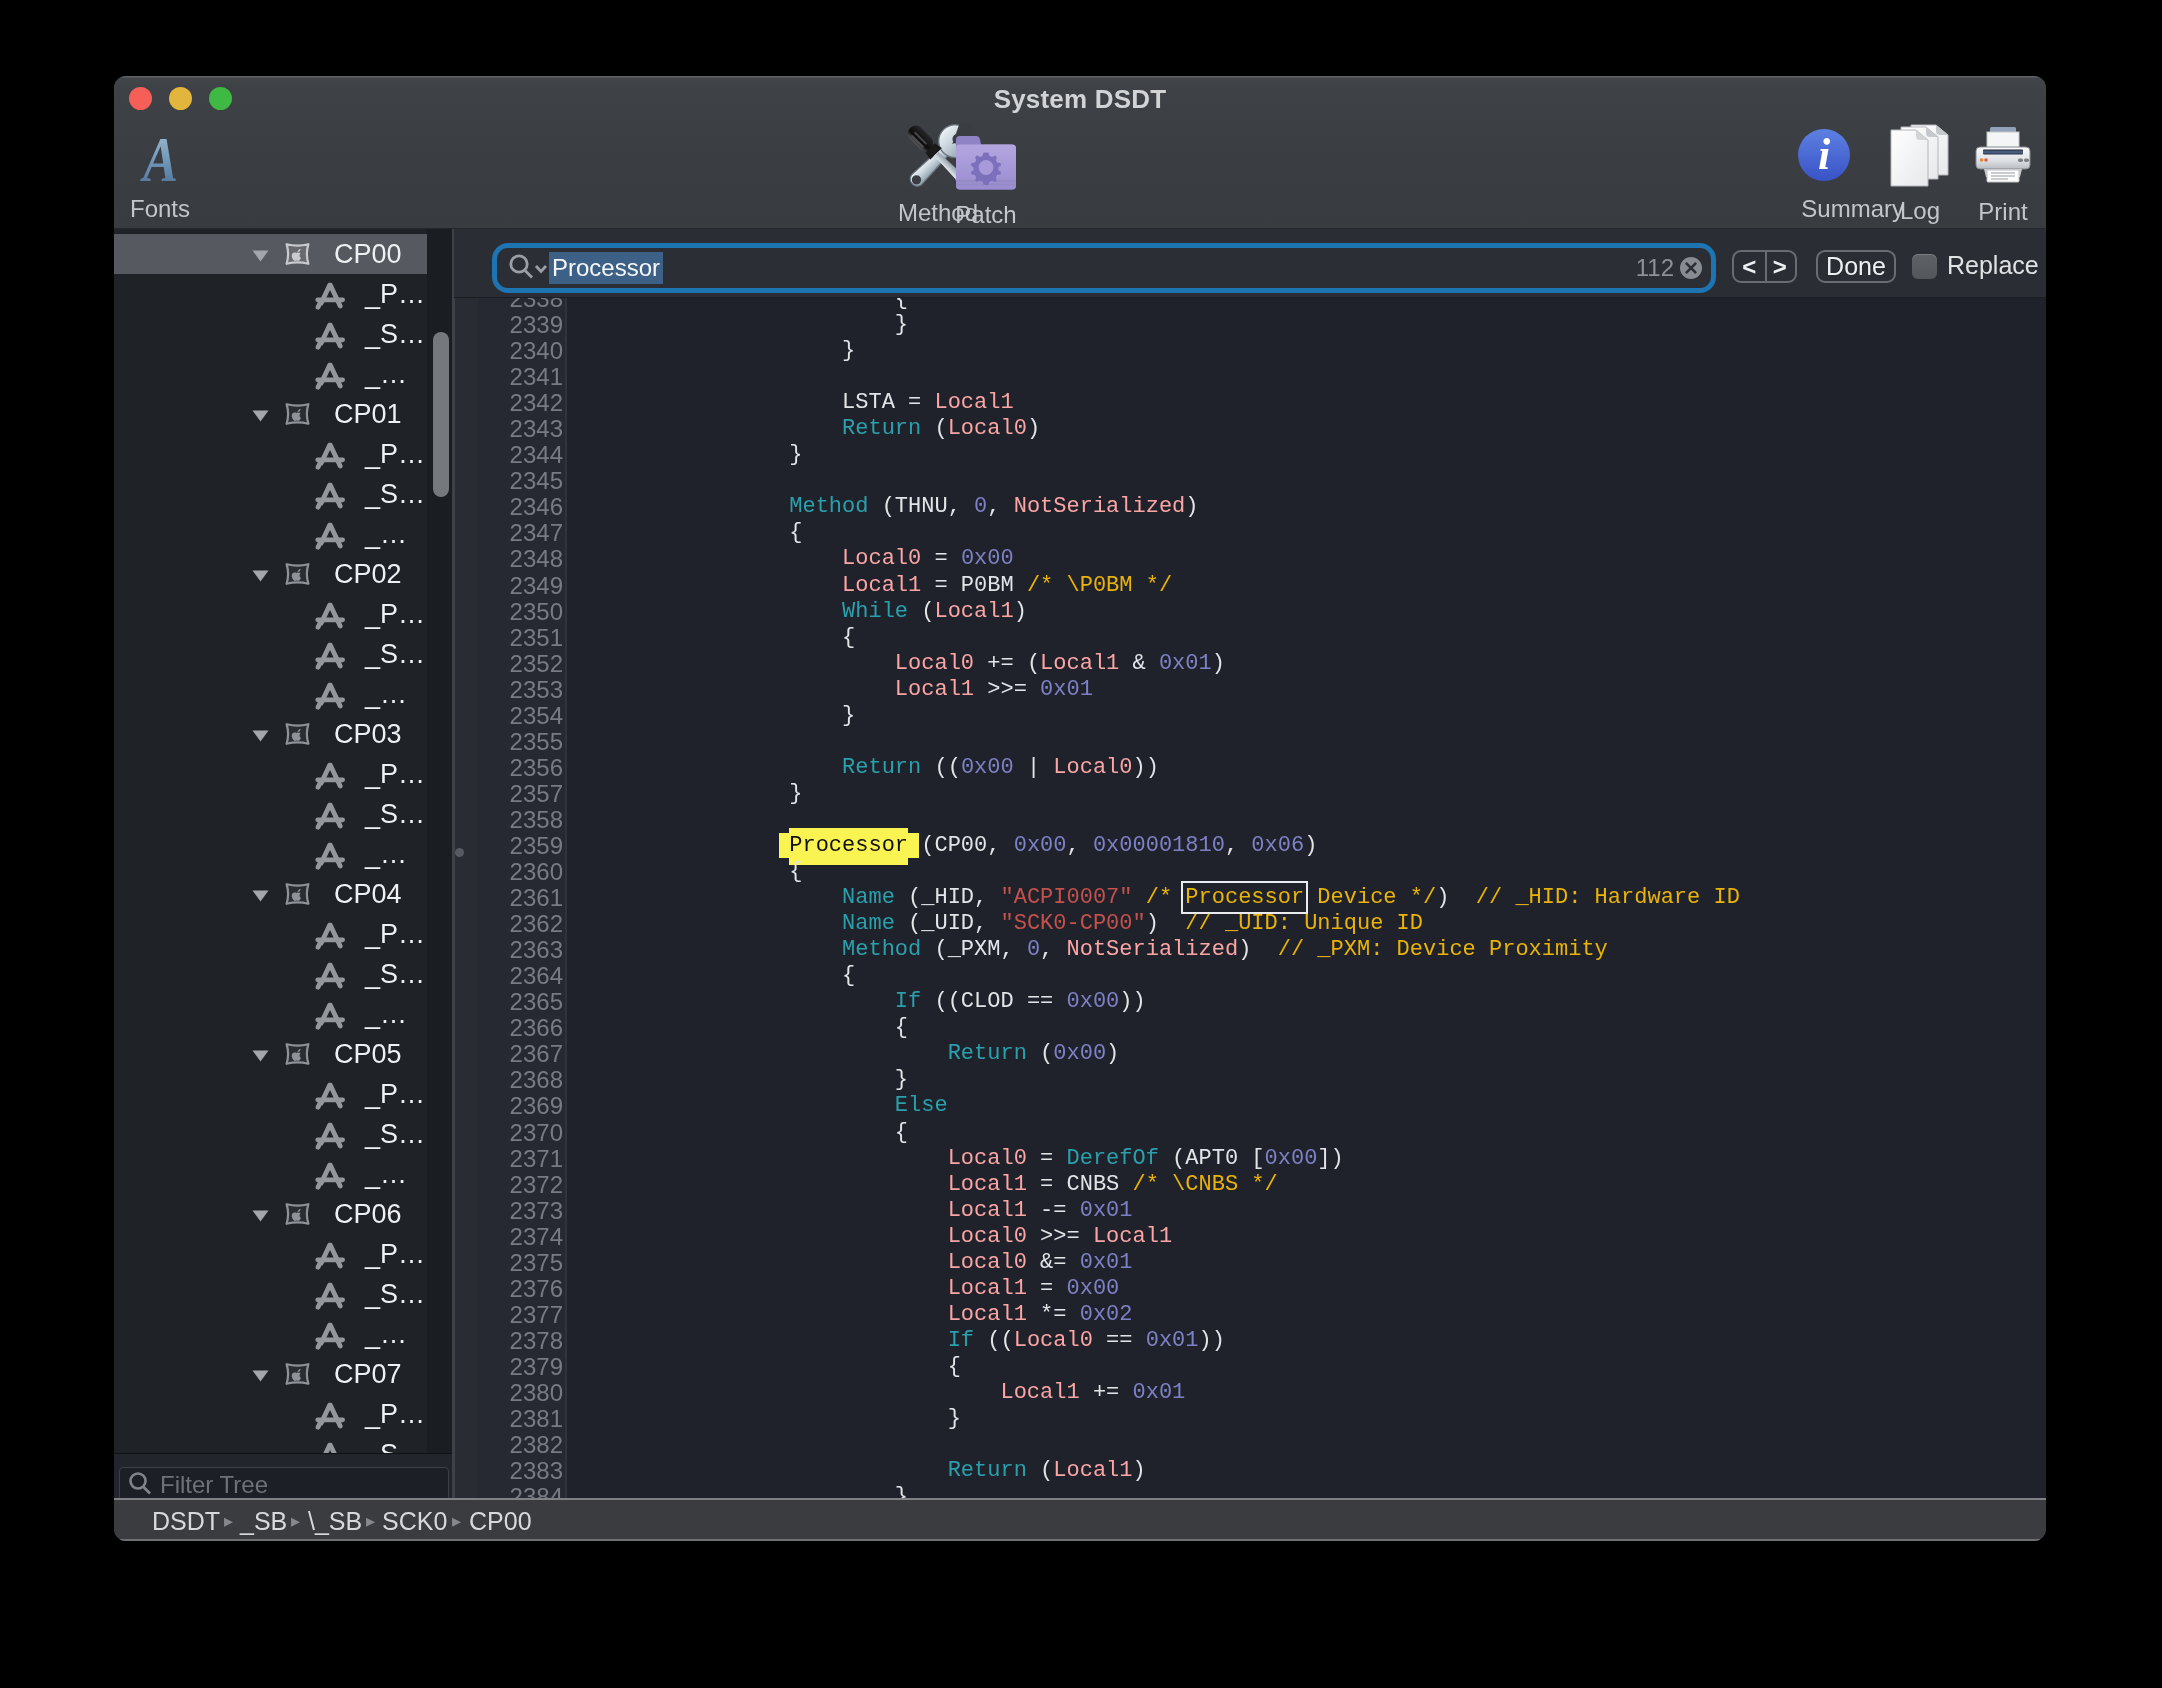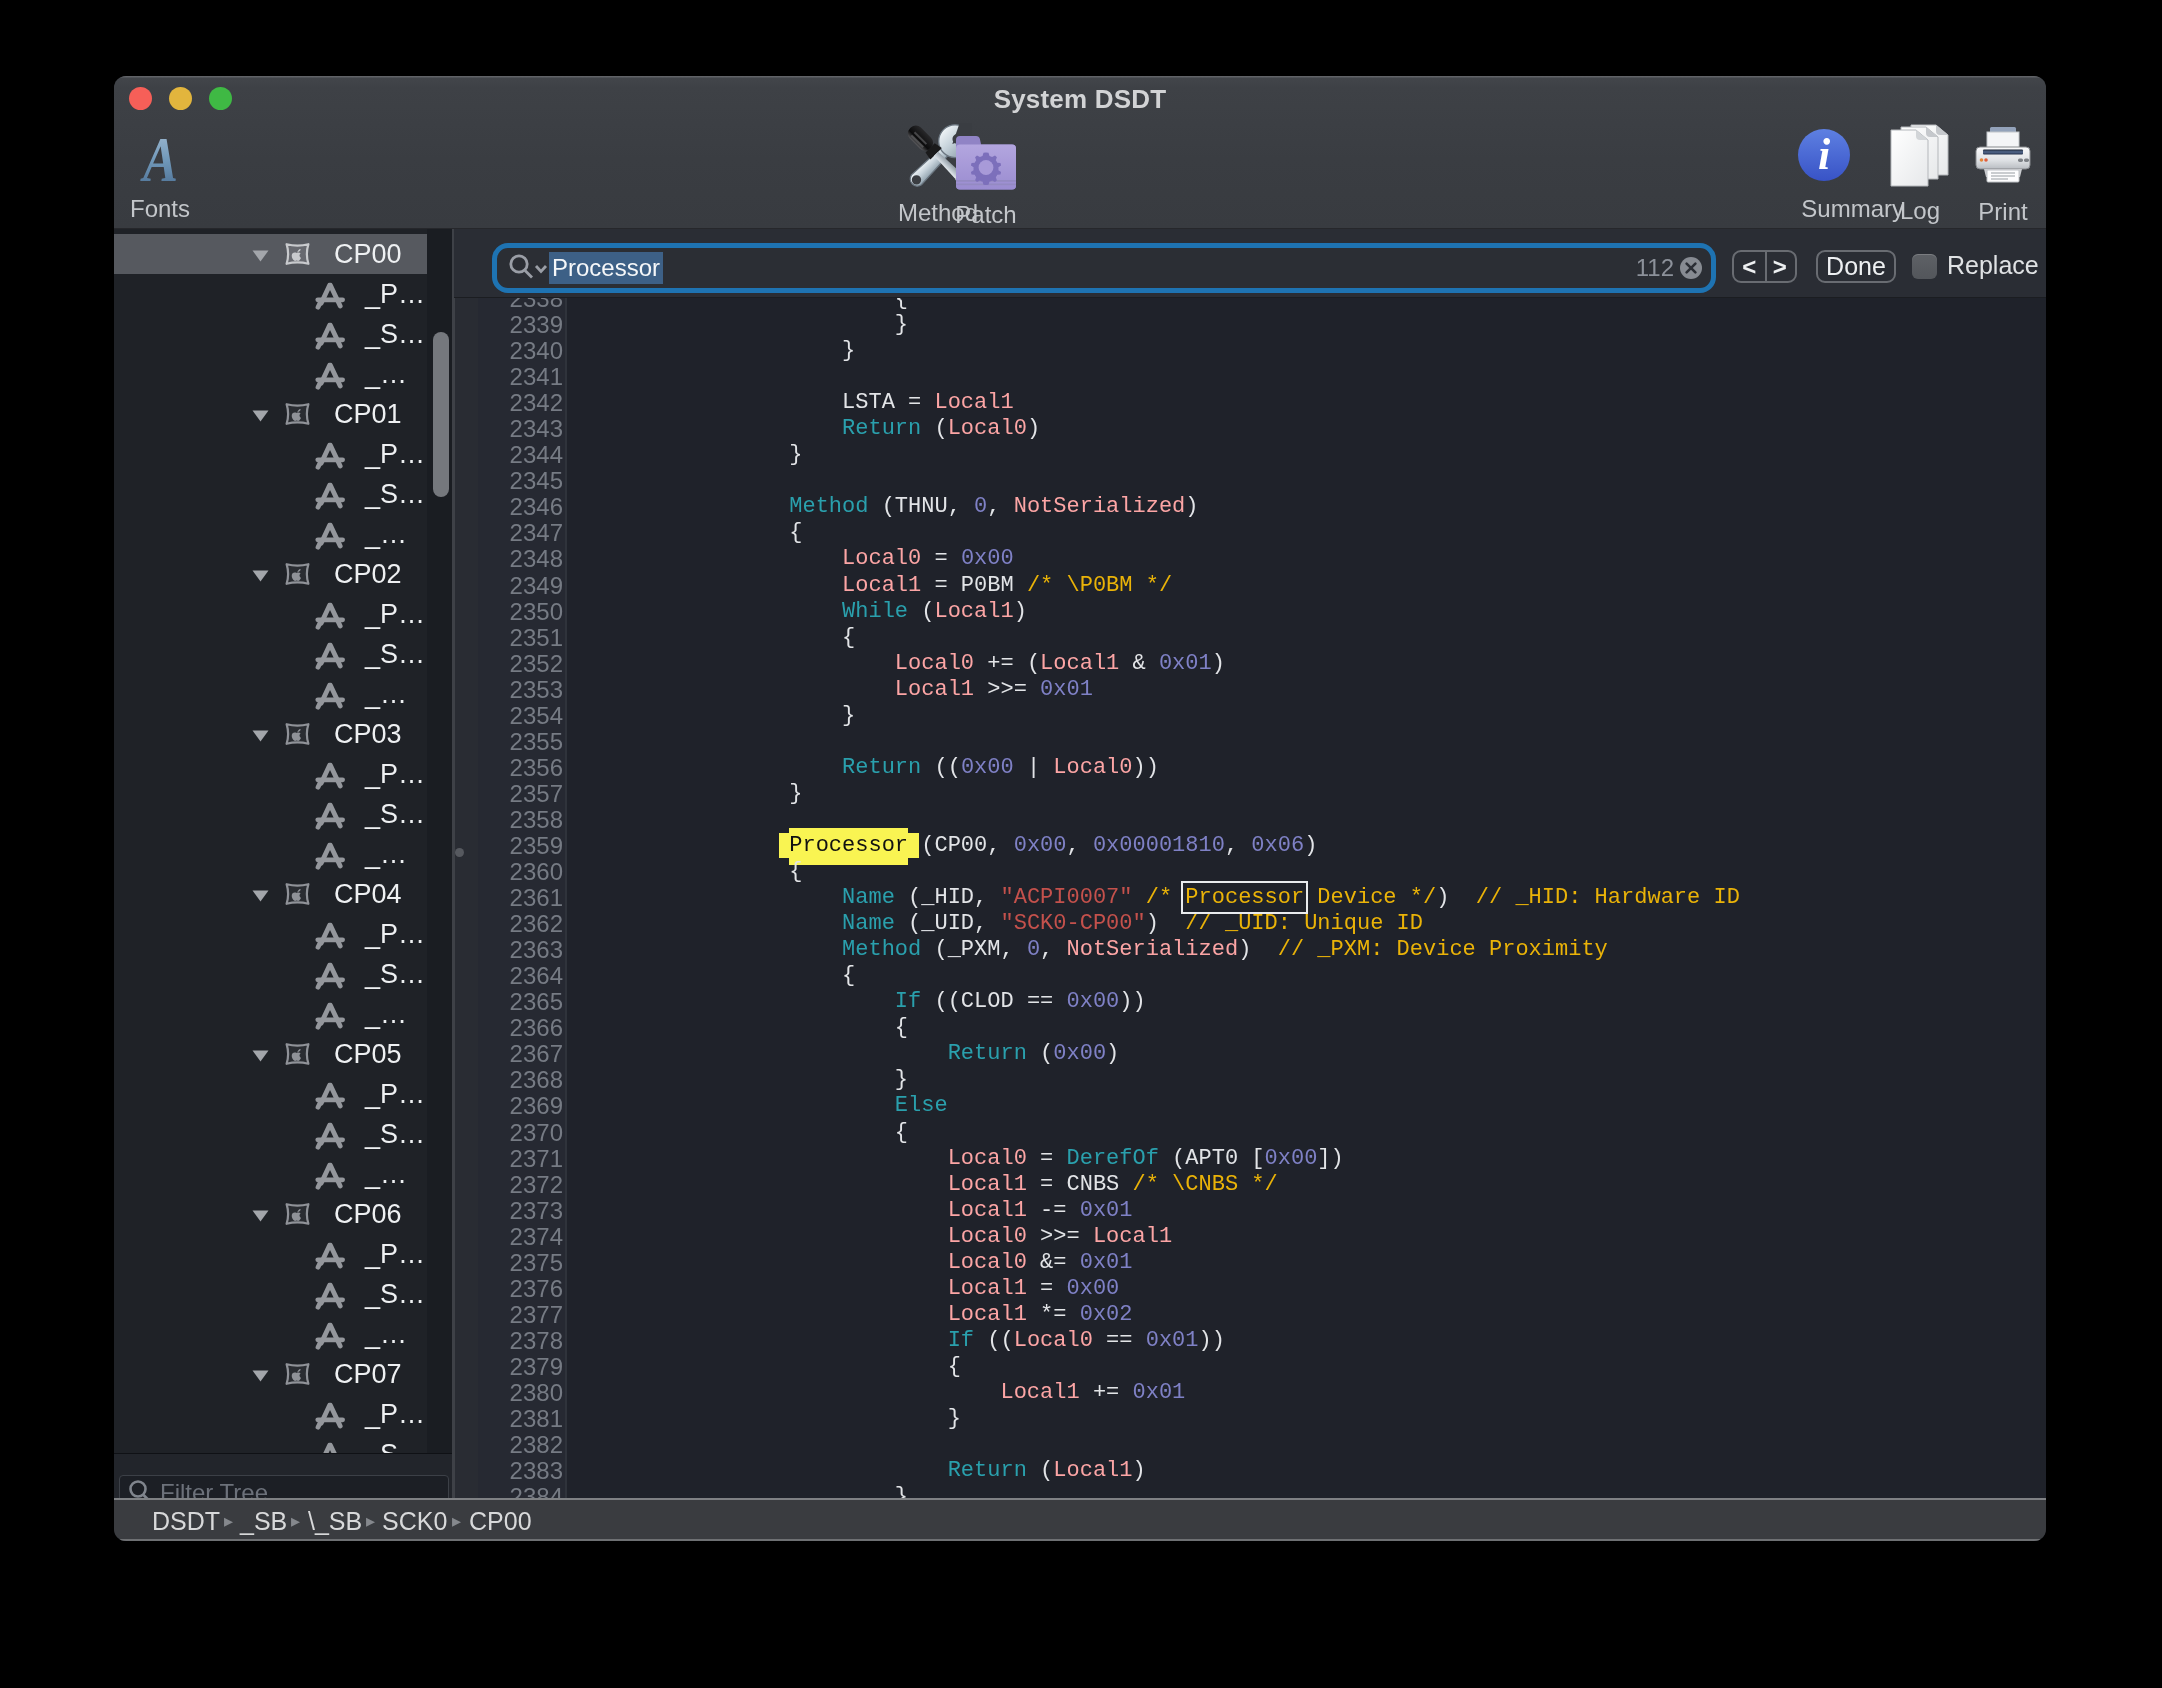--- a/index.html
+++ b/index.html
@@ -27,21 +27,21 @@
 #track { position:absolute; left:313px; top:153px; width:25px; height:1224px; background:#1a1d22; }
 #thumb { position:absolute; left:319px; top:256px; width:16px; height:165px; border-radius:8px; background:#75787d; }
 .trow { position:absolute; left:0; width:313px; height:40px; }
 .trow.sel { background:#56595f; }
 .triw { position:absolute; left:138px; top:14px; }
 .devw { position:absolute; left:169px; top:6px; }
 .glab { position:absolute; left:220px; top:5px; font-size:27px; color:#eef0f2; }
 .methw { position:absolute; left:198px; top:5px; }
 .clab { position:absolute; left:251px; top:5px; font-size:27px; color:#eef0f2; }
 #filterzone { position:absolute; left:0; top:1377px; width:338px; height:52px; background:#22252b; border-top:1px solid #0f1115; }
-#filterbox { position:absolute; left:5px; top:21px; width:330px; height:34px; border-radius:4px;
+#filterbox { position:absolute; left:5px; top:13px; width:330px; height:34px; border-radius:4px;
   background:#1c1f25; border:1.5px solid #3c4047; }
 #filterbox .fmag { position:absolute; left:7px; top:3px; }
 #filterbox .ftxt { position:absolute; left:40px; top:3px; font-size:24px; color:#6c717a; }
 
 
 #divider { position:absolute; left:338px; top:153px; width:2.5px; height:1276px; background:#3e4147; }
 #strip { position:absolute; left:340.5px; top:153px; width:23.5px; height:1276px; background:#292c33; }
 #splitdot { position:absolute; left:341px; top:772px; width:9px; height:9px; border-radius:50%; background:#56595f; }
 
 

